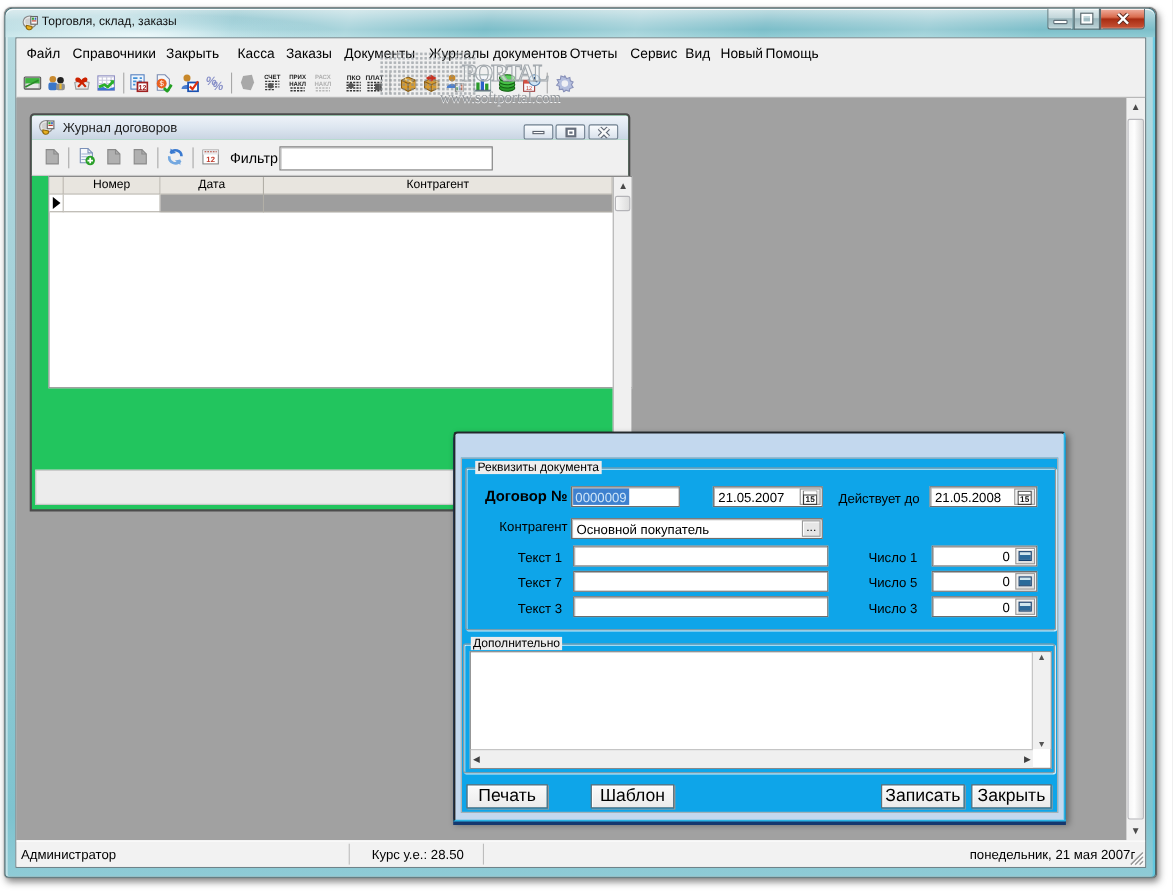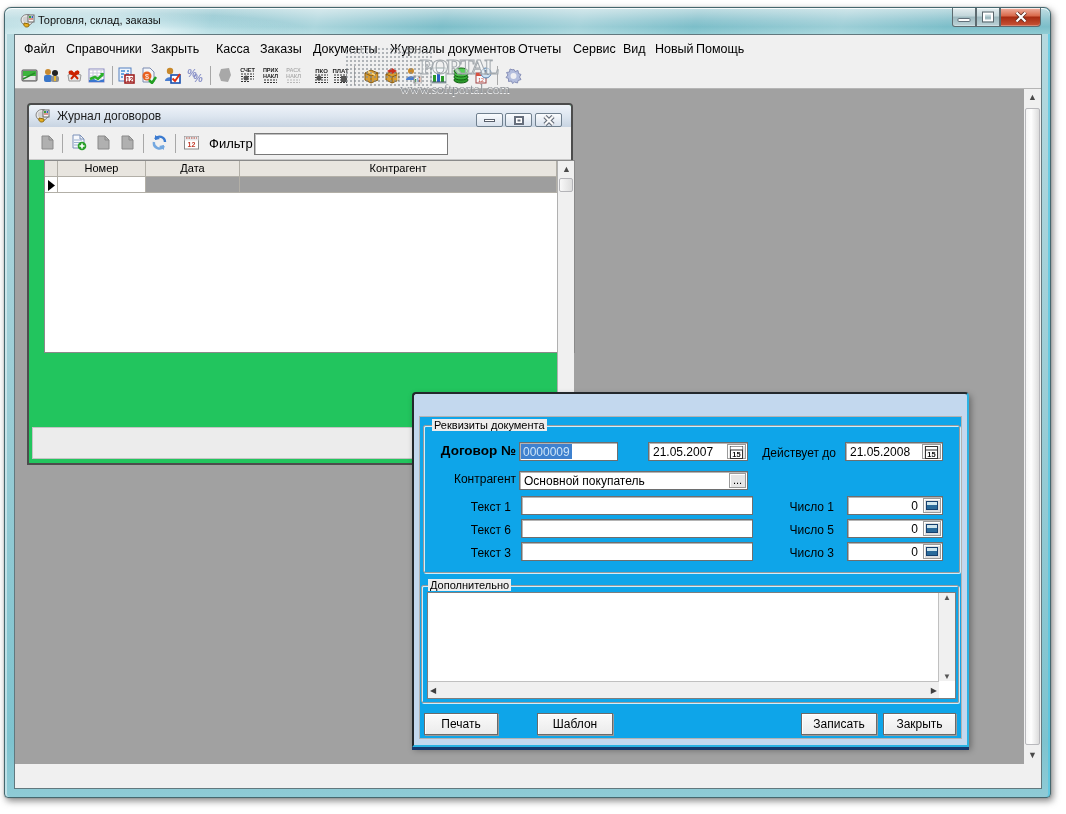--- a/index.html
+++ b/index.html
@@ -71,21 +71,21 @@
 #dtitle .ttext { position:absolute; left:31px; top:4px; font-size:12px; color:#0a0a0a; }
 .dcb { position:absolute; top:7px; width:28px; height:15px; border-radius:2px; }
 .dcb.b { background:linear-gradient(180deg,#edf3fa 0%,#d3e1f0 45%,#bdd2e8 100%); border:1px solid #7189a8; }
 .dcb.r { background:linear-gradient(180deg,#eda18c 0%,#d95f3d 45%,#c03a1a 100%); border:1px solid #6e150a; }
 #dcontent { position:absolute; left:5px; top:22px; width:543px; height:323px; background:#0ea5e9; border:1px solid #b2b2b2; font-size:12px; }
 .group { position:absolute; border:1px solid #9a9a9a; border-radius:2px; box-shadow:1px 1px 0 rgba(255,255,255,.8), inset 1px 1px 0 rgba(255,255,255,.8); }
 .glabel { position:absolute; top:-7px; background:#ededed; padding:0 2px; font-size:11px; color:#000; }
 .fld { position:absolute; background:#fff; border:1px solid #6e6e6e; box-shadow:inset 1px 1px 0 #b4b4b4; height:19px; font-size:12px; color:#000; }
 .lbl { position:absolute; font-size:12px; color:#000; text-align:right; }
 .ibtn { position:absolute; right:1px; top:1px; bottom:1px; background:#e6e6e6; border:1px solid #9a9a9a; box-shadow:inset 1px 1px 0 #fff; }
-.btn { position:absolute; height:22px; background:linear-gradient(180deg,#fafafa,#ebebeb); border:1px solid #6a6a6a; box-shadow:1px 1px 0 #9a9a9a, inset 1px 1px 0 #fff; font-size:12px; color:#000; text-align:center; line-height:20px; }
+.btn { position:absolute; height:22px; background:linear-gradient(180deg,#fafafa,#ebebeb); border:1px solid #6a6a6a; box-shadow:1px 1px 0 #9a9a9a, inset 1px 1px 0 #fff; font-size:16px; color:#000; text-align:center; line-height:20px; }
 .scroll-v { position:absolute; background:#f0f0f0; }
 .arrglyph { font-size:8px; color:#404040; line-height:9px; text-align:center; }
 .ibtn.calc { background:#e0e0e0; }
 .ibtn.calc::after { content:""; position:absolute; left:2px; top:2px; right:2px; bottom:2px;
   background:radial-gradient(circle 1px at 3px 9px,#fff 60%,transparent 61%),radial-gradient(circle 1px at 7px 9px,#fff 60%,transparent 61%),radial-gradient(circle 1px at 11px 9px,#fff 60%,transparent 61%),radial-gradient(circle 1px at 3px 12px,#fff 60%,transparent 61%),radial-gradient(circle 1px at 7px 12px,#fff 60%,transparent 61%),radial-gradient(circle 1px at 11px 12px,#fff 60%,transparent 61%),linear-gradient(180deg,#cfe6ee 0 38%, #2a6a9a 38% 100%); border:1px solid #16406e; }
 </style></head>
 <body>
 <div id="mainwin">
   <div id="titlebar">
     <svg style="position:absolute;left:15px;top:5px;" width="16" height="16" viewBox="0 0 16 16">
@@ -362,21 +362,21 @@
                   <path d="M1 4 H12" stroke="#333"></path>
                   <text x="6.5" y="10.5" font-size="7.5" font-weight="bold" fill="#111" text-anchor="middle">15</text>
                 </svg></div>
           </div>
           <div class="lbl" style="left:26px;top:55px;width:70px;">Контрагент</div>
           <div class="fld" style="left:99px;top:54px;width:229px;padding:2px 0 0 4px;">Основной покупатель
             <div class="ibtn" style="width:17px;text-align:center;font-size:11px;line-height:13px;color:#000;">...</div>
           </div>
           <div class="lbl" style="left:31px;top:83px;width:60px;">Текст 1</div>
           <div class="fld" style="left:101px;top:79px;width:232px;"></div>
-          <div class="lbl" style="left:31px;top:106px;width:60px;">Текст 6</div>
+          <div class="lbl" style="left:31px;top:106px;width:60px;">Текст 7</div>
           <div class="fld" style="left:101px;top:102px;width:232px;"></div>
           <div class="lbl" style="left:31px;top:129px;width:60px;">Текст 3</div>
           <div class="fld" style="left:101px;top:125px;width:232px;"></div>
           <div class="lbl" style="left:354px;top:83px;width:60px;">Число 1</div>
           <div class="fld" style="left:427px;top:79px;width:96px;text-align:right;padding:2px 24px 0 0;">0<div class="ibtn calc" style="width:18px;"></div></div>
           <div class="lbl" style="left:354px;top:106px;width:60px;">Число 5</div>
           <div class="fld" style="left:427px;top:102px;width:96px;text-align:right;padding:2px 24px 0 0;">0<div class="ibtn calc" style="width:18px;"></div></div>
           <div class="lbl" style="left:354px;top:129px;width:60px;">Число 3</div>
           <div class="fld" style="left:427px;top:125px;width:96px;text-align:right;padding:2px 24px 0 0;">0<div class="ibtn calc" style="width:18px;"></div></div>
           <div class="group" style="left:1px;top:168px;width:538px;height:118px;">
@@ -397,14 +397,25 @@
           <div class="btn" style="left:381px;top:296px;width:76px;">Записать</div>
           <div class="btn" style="left:463px;top:296px;width:73px;">Закрыть</div>
         </div>
       </div>
       <div id="mdiscroll">
         <div class="sarr" style="top:0;">▲</div>
         <div id="mdithumb"></div>
         <div class="sarr" style="bottom:0;">▼</div>
       </div>
     </div>
+    <div id="statusbar">
+      <span style="position:absolute;left:4px;top:5px;">Администратор</span>
+      <span style="position:absolute;left:323px;top:5px;">Курс у.е.: 28.50</span>
+      <span style="position:absolute;right:9px;top:5px;">понедельник, 21 мая 2007г</span>
+      <svg style="position:absolute;right:1px;bottom:1px;" width="13" height="13" viewBox="0 0 13 13">
+          <path d="M12 1 L1 12 M12 5 L5 12 M12 9 L9 12" stroke="#9a9a9a" stroke-width="1.4"></path>
+          <path d="M13 2 L2 13 M13 6 L6 13 M13 10 L10 13" stroke="#fdfdfd" stroke-width="1"></path>
+        </svg>
+      <div class="sp" style="left:302px;"></div>
+      <div class="sp" style="left:424px;"></div>
+    </div>
   </div>
 </div>
 
 </body></html>

